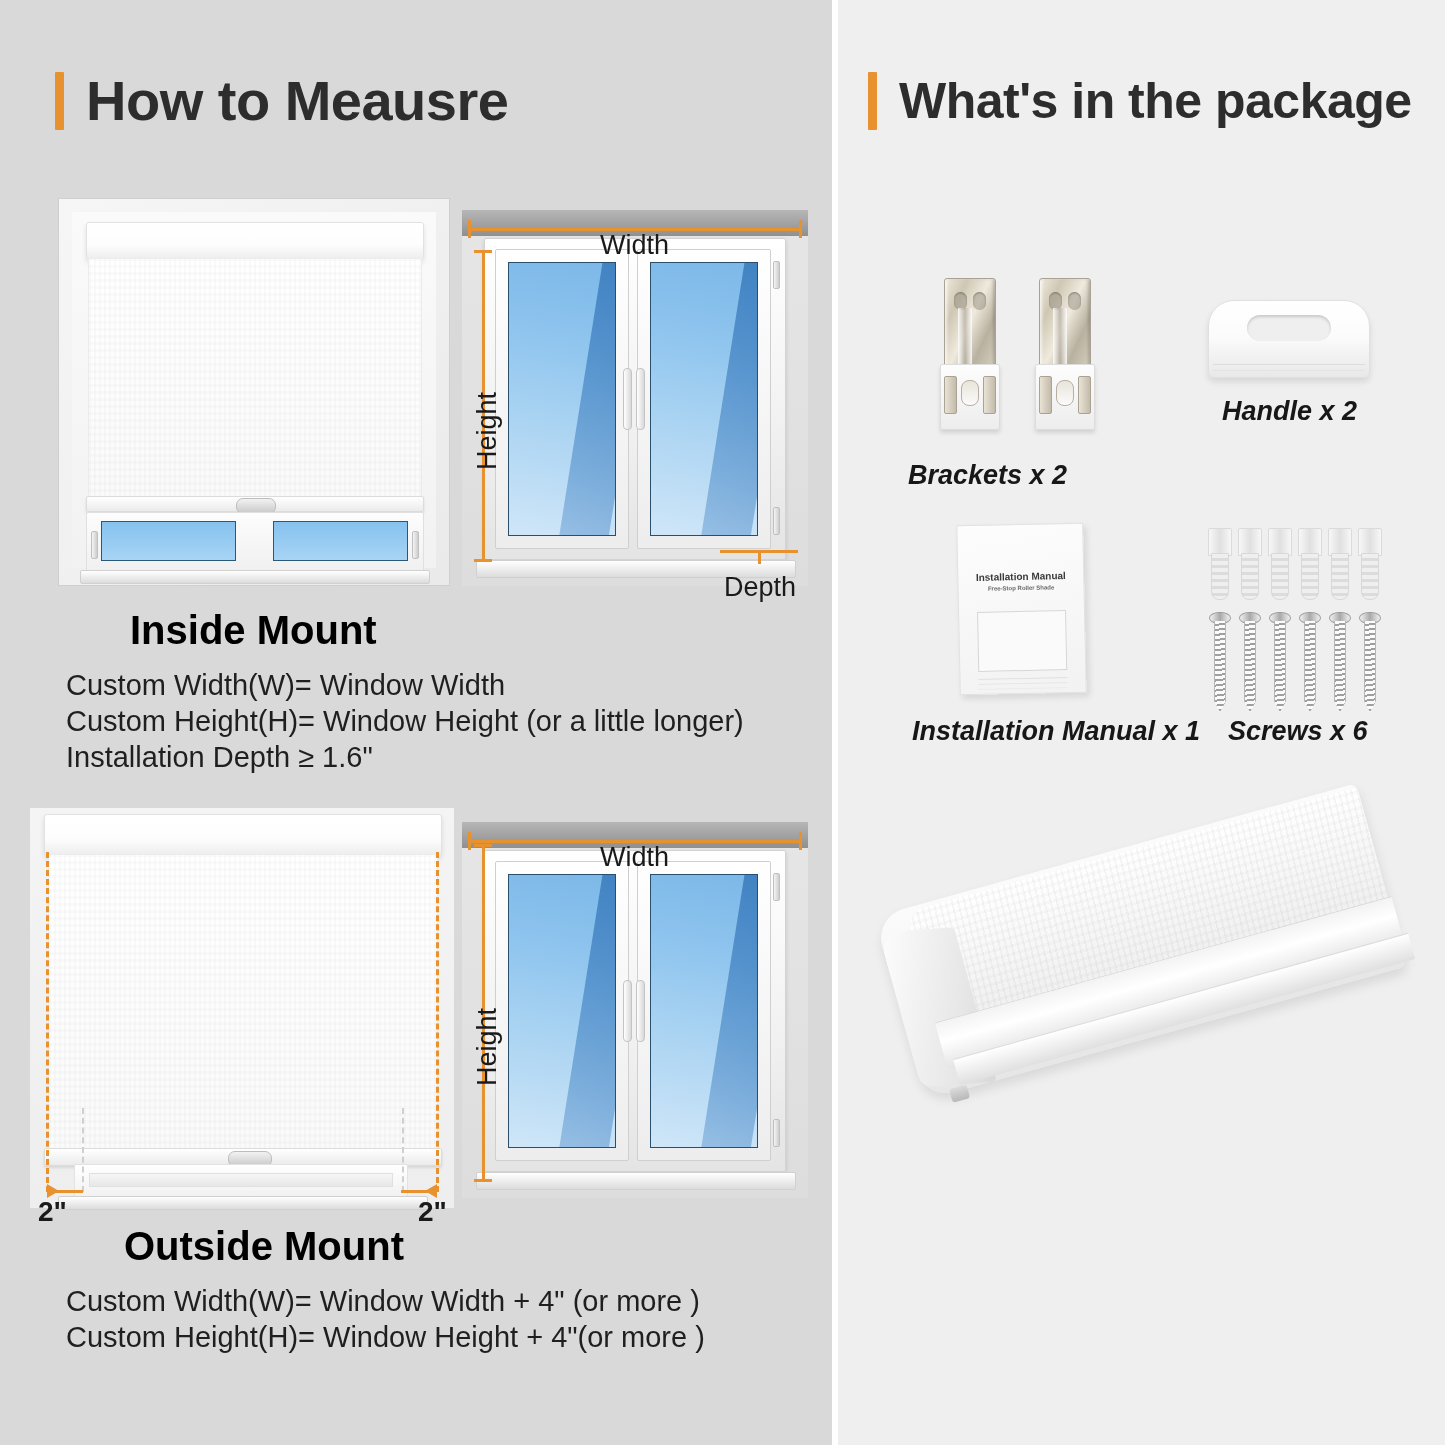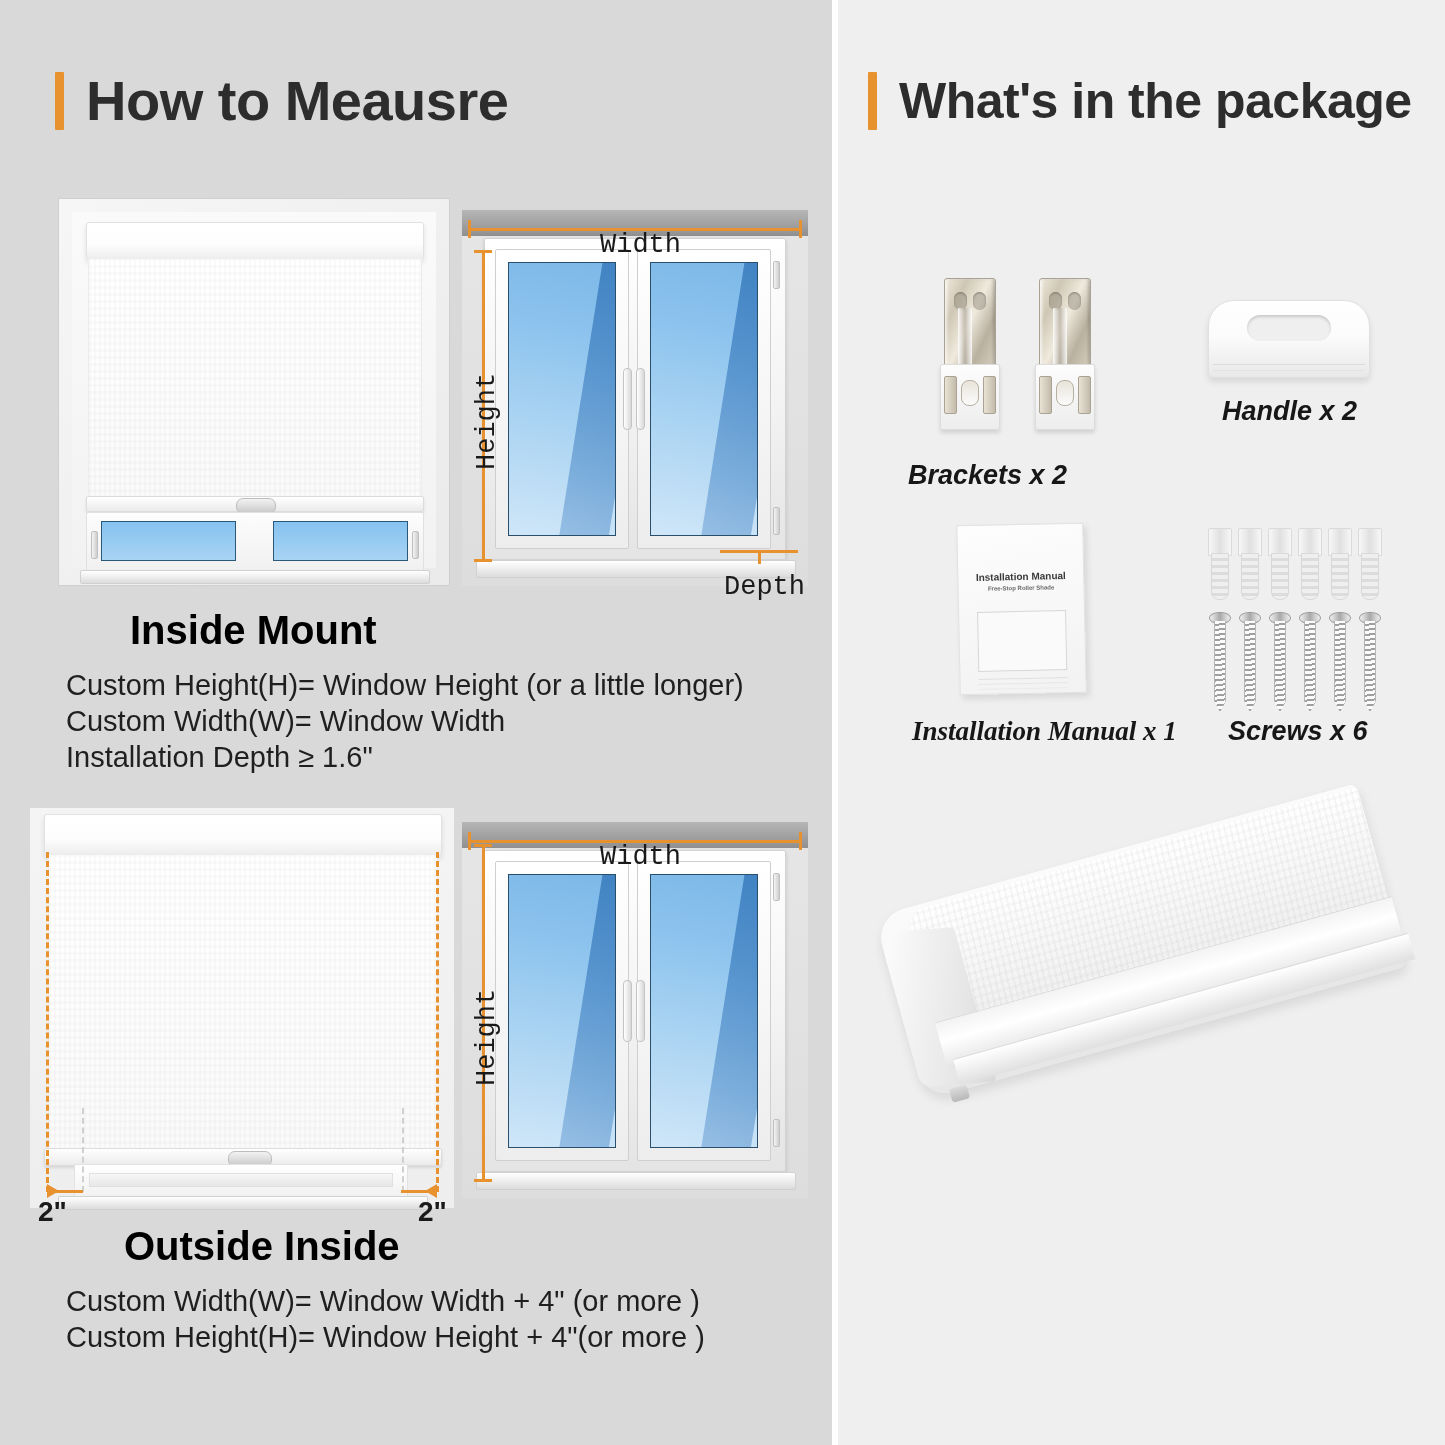--- a/index.html
+++ b/index.html
@@ -57,21 +57,20 @@
     box-shadow:inset 0 0 0 1px #cfcfcf;
   }
   .recess-inner{
     position:absolute;background:#fbfbfb;
   }
 
   
   .win{
     position:absolute;
     background:linear-gradient(#e6e6e6,#dddddd);
-    font-family:Liberation Mono, monospace;
   }
   .win-lintel{
     position:absolute;left:0;top:0;right:0;height:26px;
     background:linear-gradient(#b6b6b6,#8f8f8f);
   }
   .win-frame{
     position:absolute;
     background:linear-gradient(180deg,#ffffff 0%,#f2f2f2 55%,#e4e4e4 100%);
     border:1px solid #d3d3d3;
     border-radius:2px;
@@ -391,22 +390,22 @@
     <div class="dim-cap-h" style="left:12px;top:349px;"></div>
     <div class="dim-label vert" style="left:10px;top:260px;">Height</div>
 
     <div class="dim-line dim-h" style="left:258px;top:340px;width:78px;"></div>
     <div class="dim-cap-v" style="left:296px;top:340px;height:14px;"></div>
     <div class="dim-label" style="left:262px;top:362px;">Depth</div>
   </div>
 
   <div class="mount-title" style="left:130px;top:608px;">Inside Mount</div>
   <div class="mount-lines" style="left:66px;top:668px;">
+    <div>Custom Width(W)= Window Width</div>
     <div>Custom Height(H)= Window Height (or a little longer)</div>
-    <div>Custom Width(W)= Window Width</div>
     <div>Installation Depth ≥ 1.6"</div>
   </div>
 
   <div style="position:absolute;left:30px;top:808px;width:424px;height:400px;background:linear-gradient(180deg,#f4f4f4,#eeeeee);">
     <div class="valance" style="left:14px;top:6px;width:396px;height:40px;"></div>
     <div class="fabric" style="left:18px;top:46px;width:388px;height:296px;"></div>
     <div class="bottombar" style="left:14px;top:340px;width:396px;height:16px;"></div>
     <div class="pulltab" style="left:198px;top:343px;width:42px;"></div>
 
     <div style="position:absolute;left:44px;top:356px;width:332px;height:34px;background:linear-gradient(180deg,#ffffff,#f0f0f0);border:1px solid #e2e2e2;border-radius:2px;">
@@ -449,21 +448,21 @@
     <div class="dim-cap-v" style="left:6px;top:10px;"></div>
     <div class="dim-cap-v" style="left:337px;top:10px;"></div>
     <div class="dim-label" style="left:138px;top:20px;">Width</div>
 
     <div class="dim-line dim-v" style="left:20px;top:22px;height:338px;"></div>
     <div class="dim-cap-h" style="left:12px;top:22px;"></div>
     <div class="dim-cap-h" style="left:12px;top:357px;"></div>
     <div class="dim-label vert" style="left:10px;top:264px;">Height</div>
   </div>
 
-  <div class="mount-title" style="left:124px;top:1224px;">Outside Inside</div>
+  <div class="mount-title" style="left:124px;top:1224px;">Outside Mount</div>
   <div class="mount-lines" style="left:66px;top:1284px;">
     <div>Custom Width(W)= Window Width + 4" (or more )</div>
     <div>Custom Height(H)= Window Height + 4"(or more )</div>
   </div>
 
   <div class="panel-right"></div>
 
   <div class="heading h-right">
     <div class="accent-bar"></div>
     <div class="heading-text">What's in the package</div>
@@ -489,21 +488,21 @@
 
   <div class="handle-part" style="left:1208px;top:300px;"></div>
   <div class="pkg-label" style="left:1222px;top:396px;">Handle x 2</div>
 
   <div class="manual" style="left:958px;top:524px;">
     <div class="m-title">Installation Manual</div>
     <div class="m-sub">Free-Stop Roller Shade</div>
     <div class="m-box"></div>
     <div class="m-foot"></div>
   </div>
-  <div class="pkg-label" style="left:912px;top:716px;font-family:Liberation Serif, serif;">Installation Manual x 1</div>
+  <div class="pkg-label" style="left:912px;top:716px;">Installation Manual x 1</div>
 
   <div>
     <div class="anchor" style="left:1208px;top:528px;">
         <div class="head"></div>
         <div class="body"></div>
       </div>
     <div class="anchor" style="left:1238px;top:528px;">
         <div class="head"></div>
         <div class="body"></div>
       </div>

